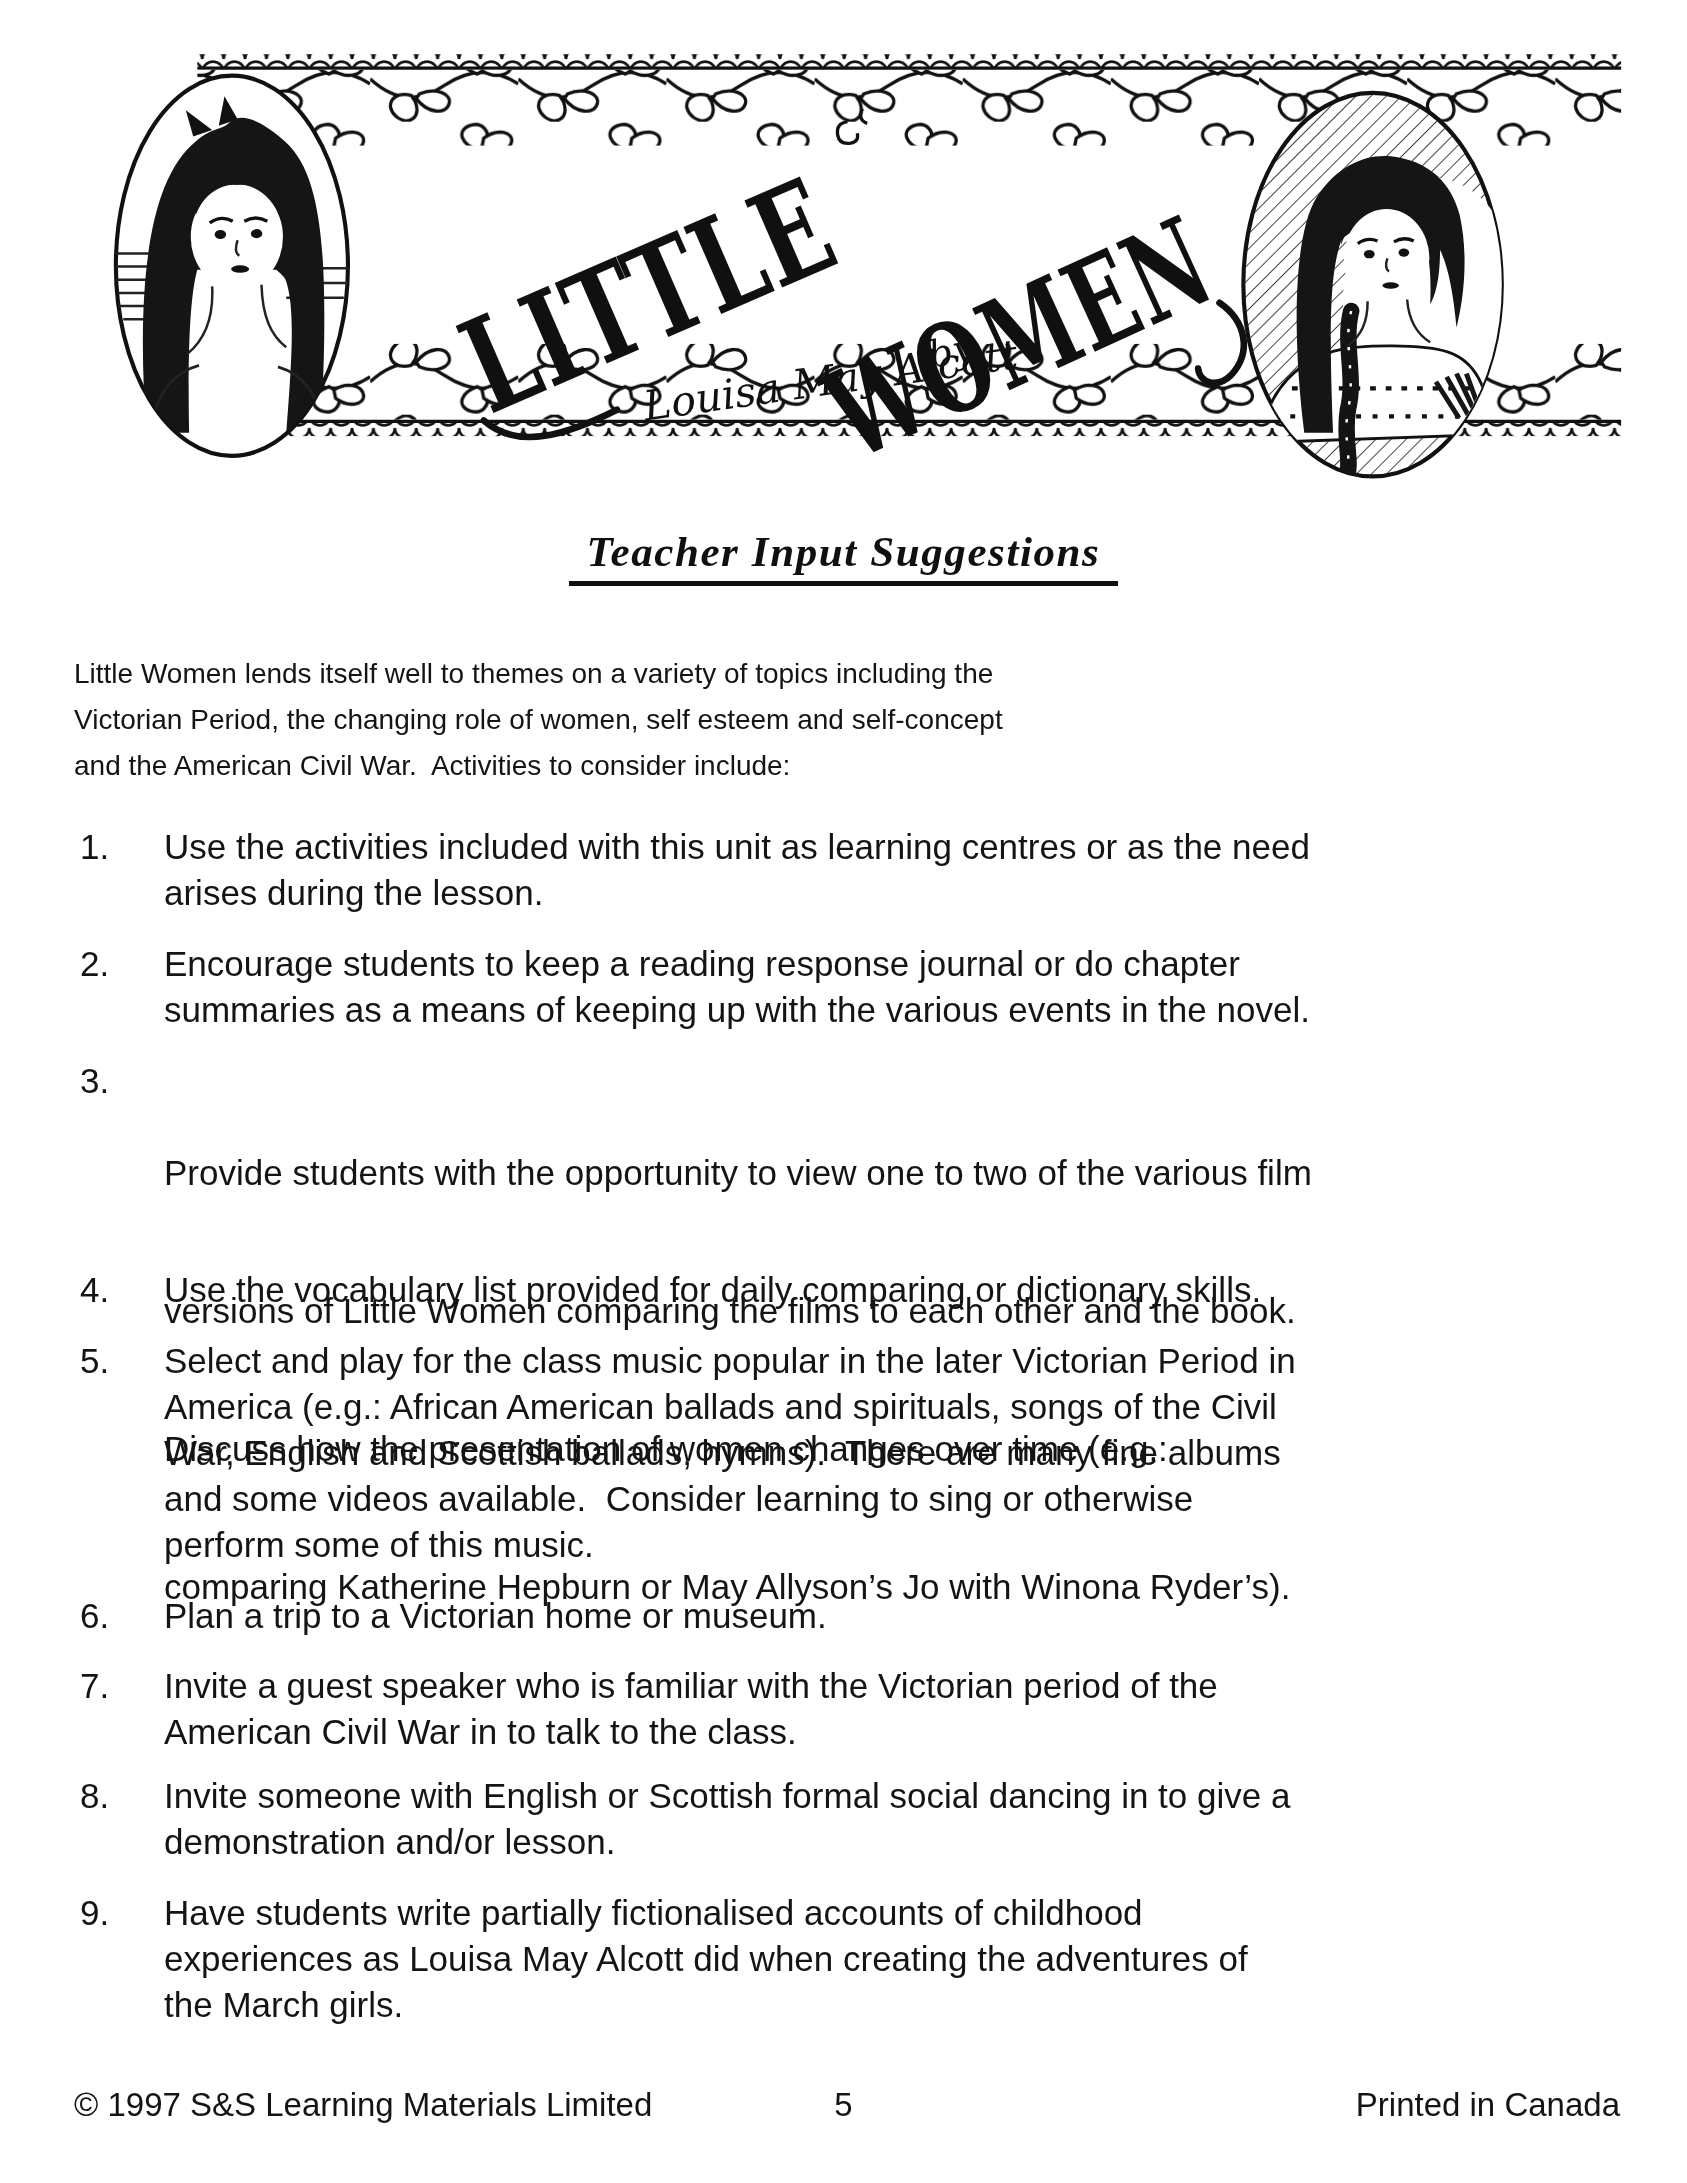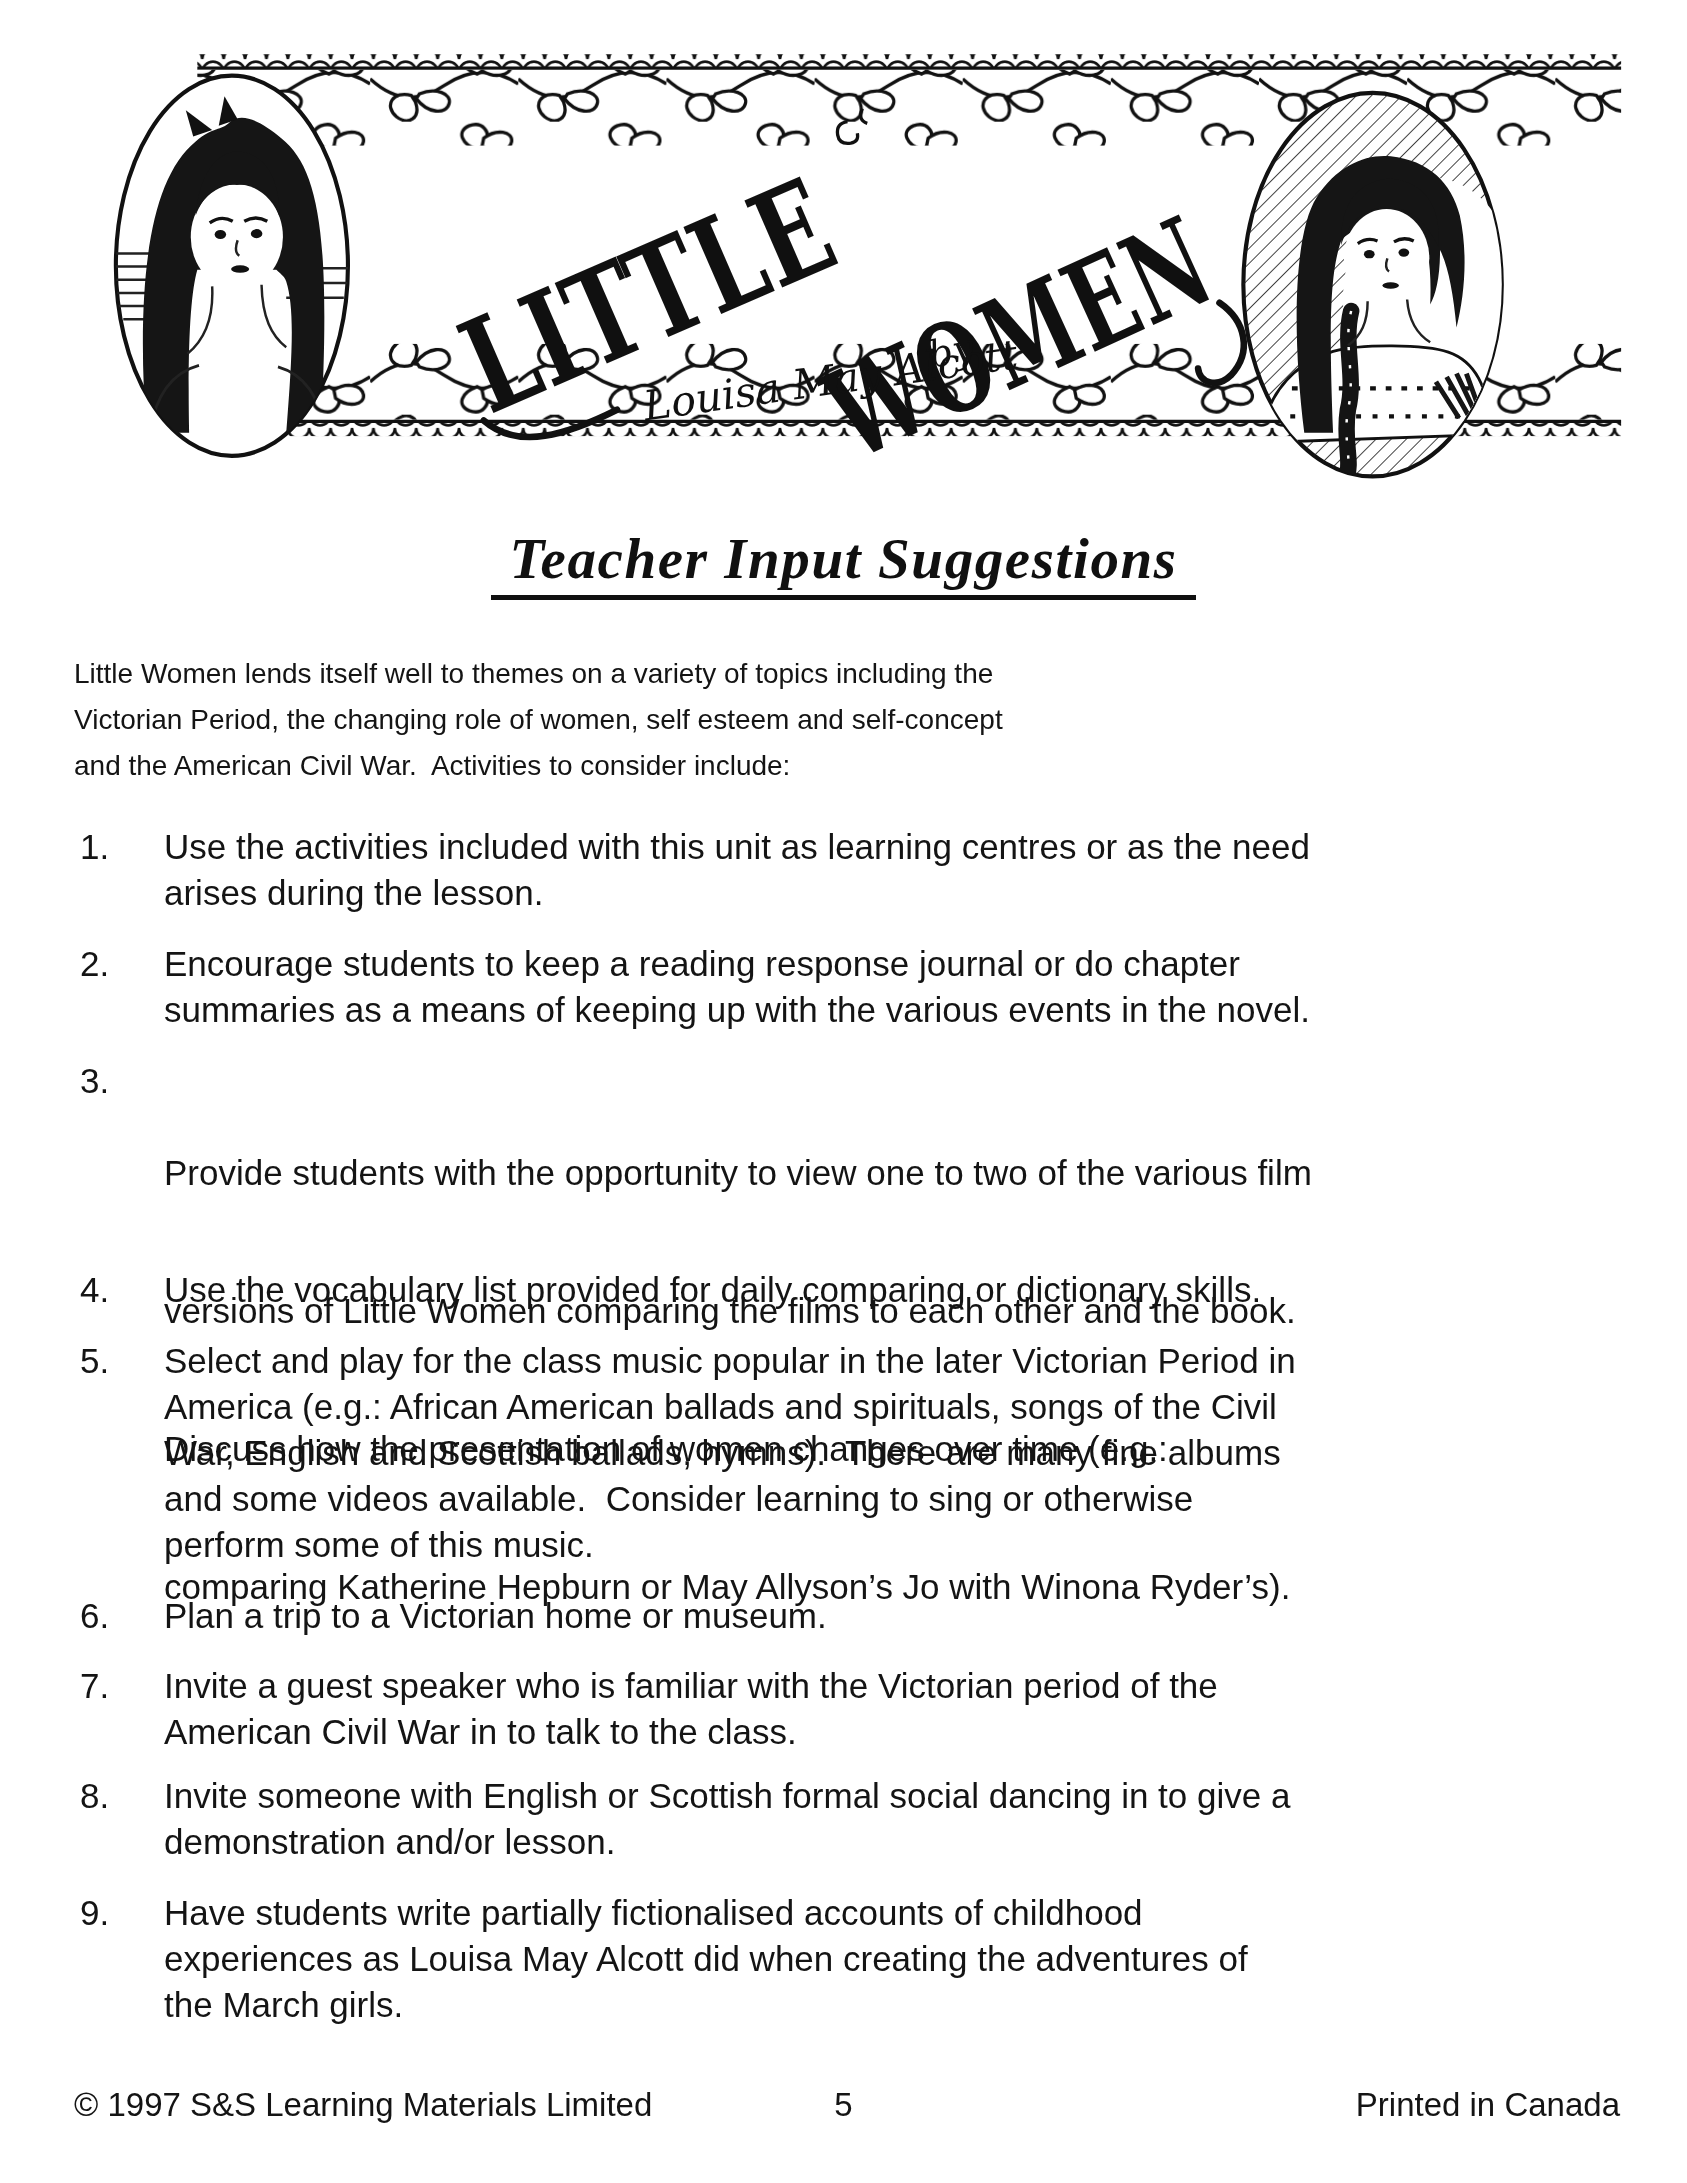--- a/index.html
+++ b/index.html
@@ -3,21 +3,21 @@
 <meta charset="utf-8">
 <style>
   html,body{margin:0;padding:0;background:#e8e8e8;}
   .page{position:relative;width:1687px;height:2183px;background:#ffffff;margin:0 auto;
         font-family:"Liberation Sans",sans-serif;color:#141414;overflow:hidden;}
   
   .banner{position:absolute;left:73px;top:46px;width:1549px;height:451px;}
   
   .heading{position:absolute;top:529px;left:0;right:0;text-align:center;}
   .heading .hline{display:inline-block;font-family:"Liberation Serif",serif;font-style:italic;
-        font-weight:bold;font-size:57px;letter-spacing:1.6px;color:#101010;
+        font-weight:bold;font-size:43px;letter-spacing:1.6px;color:#101010;
         border-bottom:5px solid #101010;padding:0 18px 6.6px 18px;line-height:1.05;}
   
   .intro{position:absolute;left:74px;top:651px;width:1483px;font-size:28px;line-height:46px;
          white-space:pre-wrap;}
   .item{position:absolute;left:80px;width:1483px;font-size:35px;line-height:46px;}
   .item .num{position:absolute;left:0;top:0;width:53px;}
   .item .itext{margin-left:84px;white-space:pre-wrap;}
   .item .iline{white-space:pre-wrap;}
   .und{text-decoration-thickness:2.5px;text-underline-offset:5.8px;}
   

